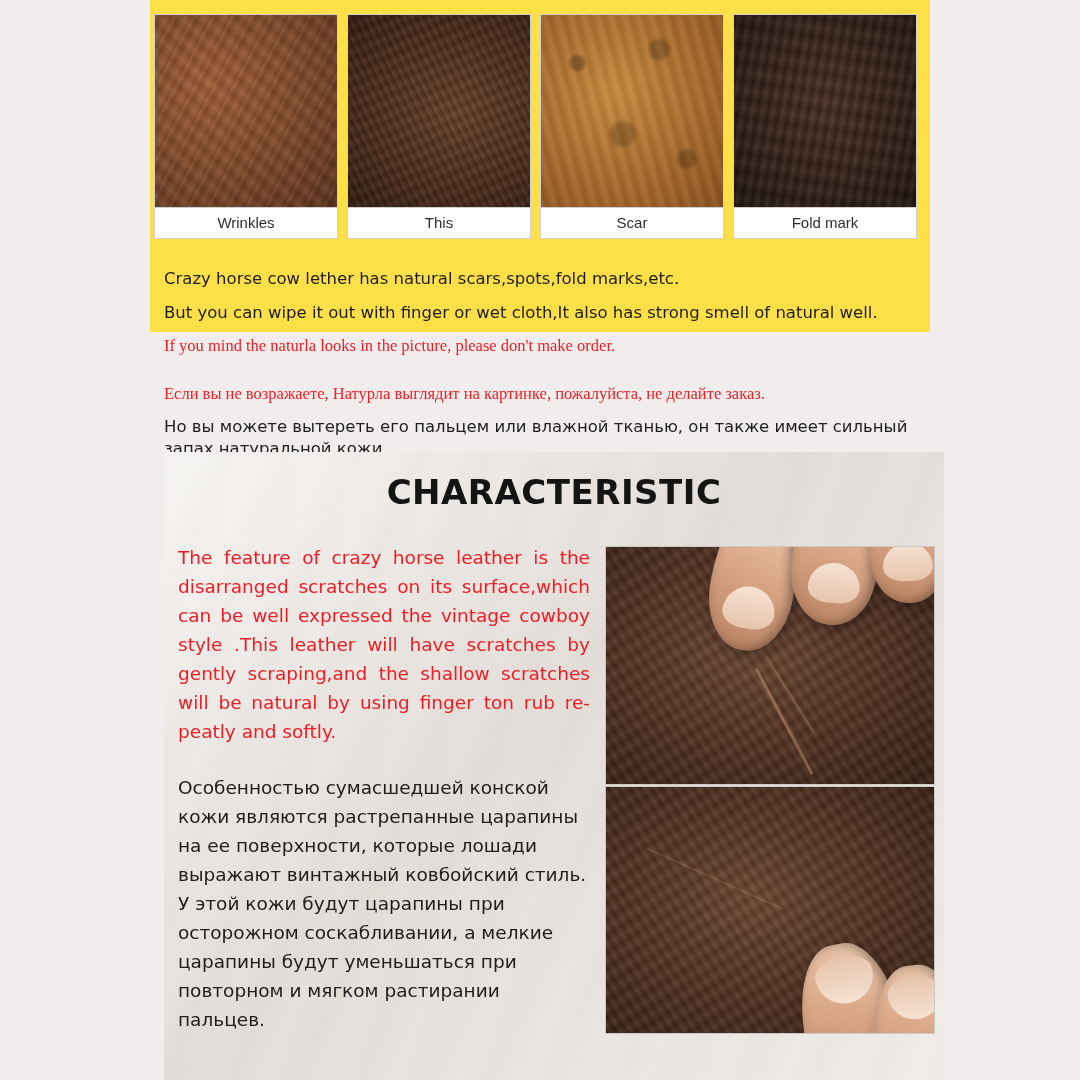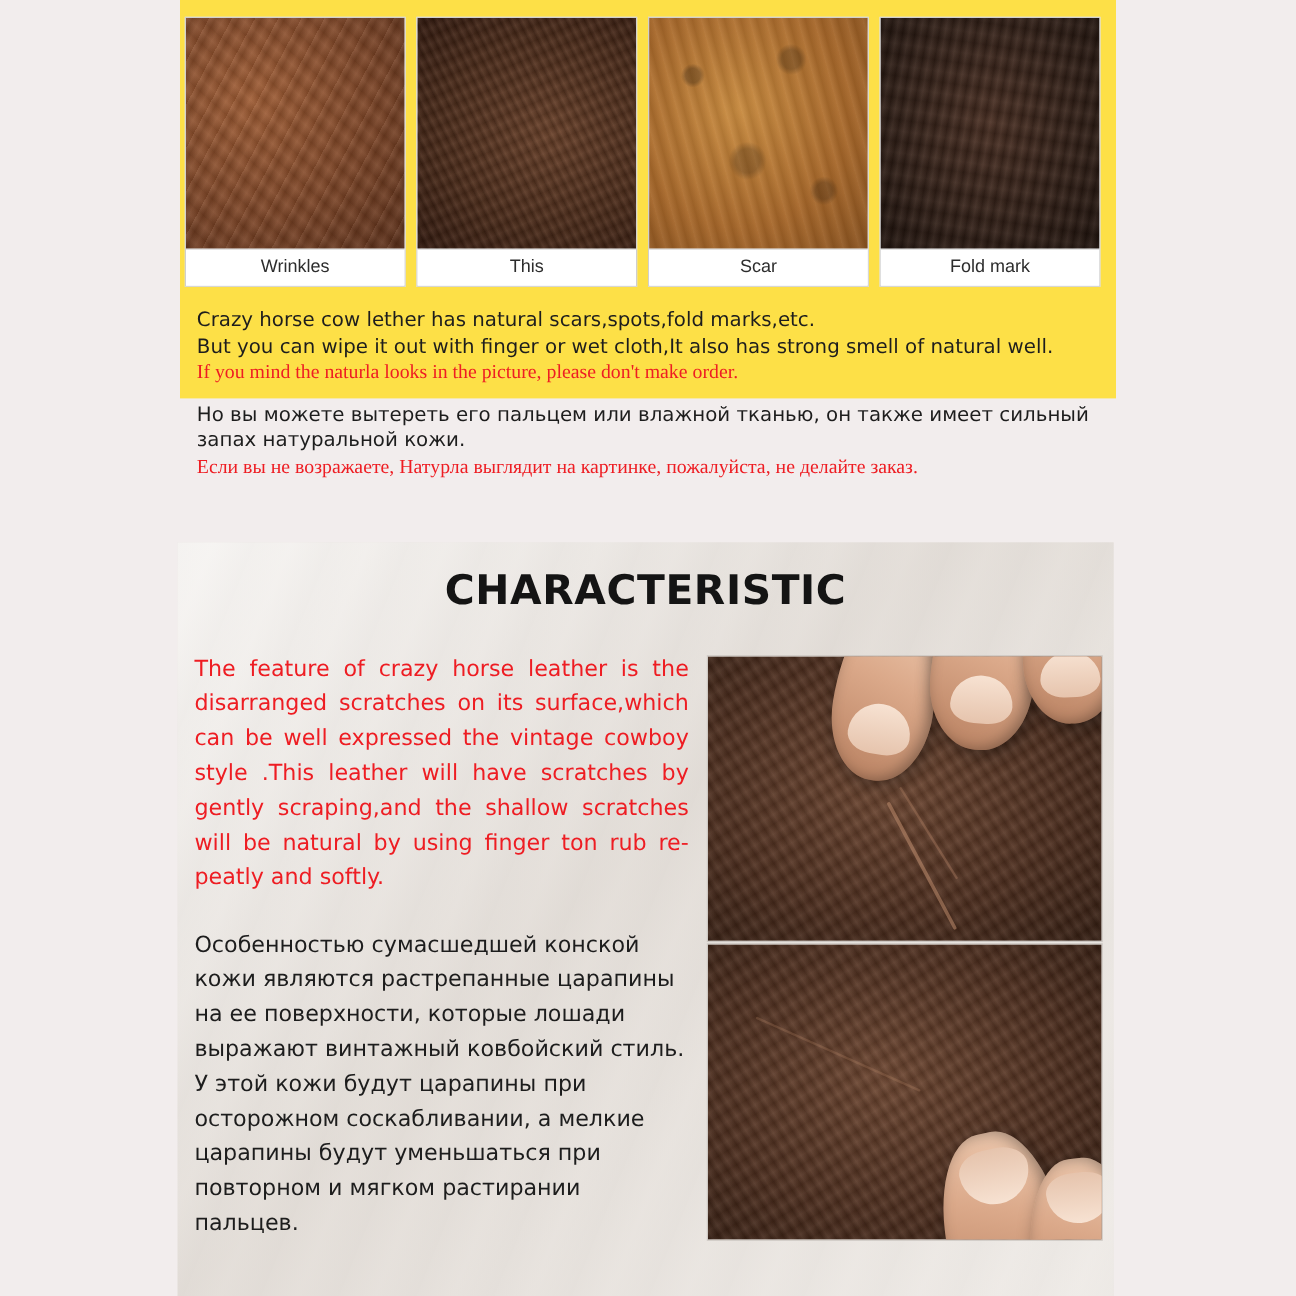--- a/index.html
+++ b/index.html
@@ -93,33 +93,34 @@
     position: absolute;
     left: 14px;
     top: 256px;
     width: 752px;
   }
   .t-line {
     font-size: 16.5px;
     line-height: 21.5px;
     color: #1d1d1d;
     font-family: "DejaVu Sans", sans-serif;
+    margin-top: 12px;
   }
   .t-red {
     color: #ee1d23;
     font-family: Liberation Serif, serif;
   }
   .gap-block {
     height: 14px;
   }
 
   
   .char-panel {
     position: absolute;
-    left: 148px;
+    left: 164px;
     top: 452px;
     width: 780px;
     height: 628px;
     background:
       linear-gradient(135deg, rgba(255,255,255,0.6) 0%, rgba(222,216,210,0.55) 45%, rgba(243,240,237,0.6) 100%),
       repeating-linear-gradient(112deg, rgba(0,0,0,0.025) 0px, rgba(255,255,255,0.05) 28px, rgba(0,0,0,0.03) 60px),
       #eae5e0;
     overflow: hidden;
   }
   .char-title {
@@ -226,22 +227,22 @@
         <div class="swatch-cap">Fold mark</div>
       </div>
 
     </div>
 
     <div class="top-text">
       <div class="t-line">Crazy horse cow lether has natural scars,spots,fold marks,etc.</div>
       <div class="t-line">But you can wipe it out with finger or wet cloth,It also has strong smell of natural well.</div>
       <div class="t-line t-red">If you mind the naturla looks in the picture, please don't make order.</div>
       <div class="gap-block"></div>
+      <div class="t-line t-red">Если вы не возражаете, Натурла выглядит на картинке, пожалуйста, не делайте заказ.</div>
       <div class="t-line">Но вы можете вытереть его пальцем или влажной тканью, он также имеет сильный запах натуральной кожи.</div>
-      <div class="t-line t-red">Если вы не возражаете, Натурла выглядит на картинке, пожалуйста, не делайте заказ.</div>
     </div>
 
   </div>
 
   <div class="char-panel">
 
     <div class="char-title">CHARACTERISTIC</div>
 
     <div class="char-left">
       <div class="char-en">The feature of crazy horse leather is the disarranged scratches on its surface,which can be well expressed the vintage cowboy style .This leather will have scratches by gently scraping,and the shallow scratches will be natural by using finger ton rub re-peatly and softly.</div>

